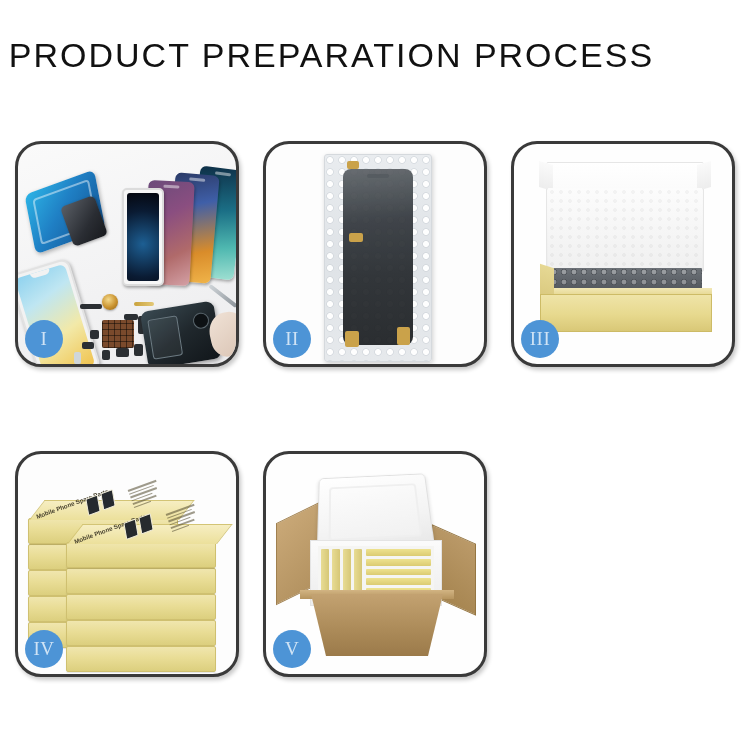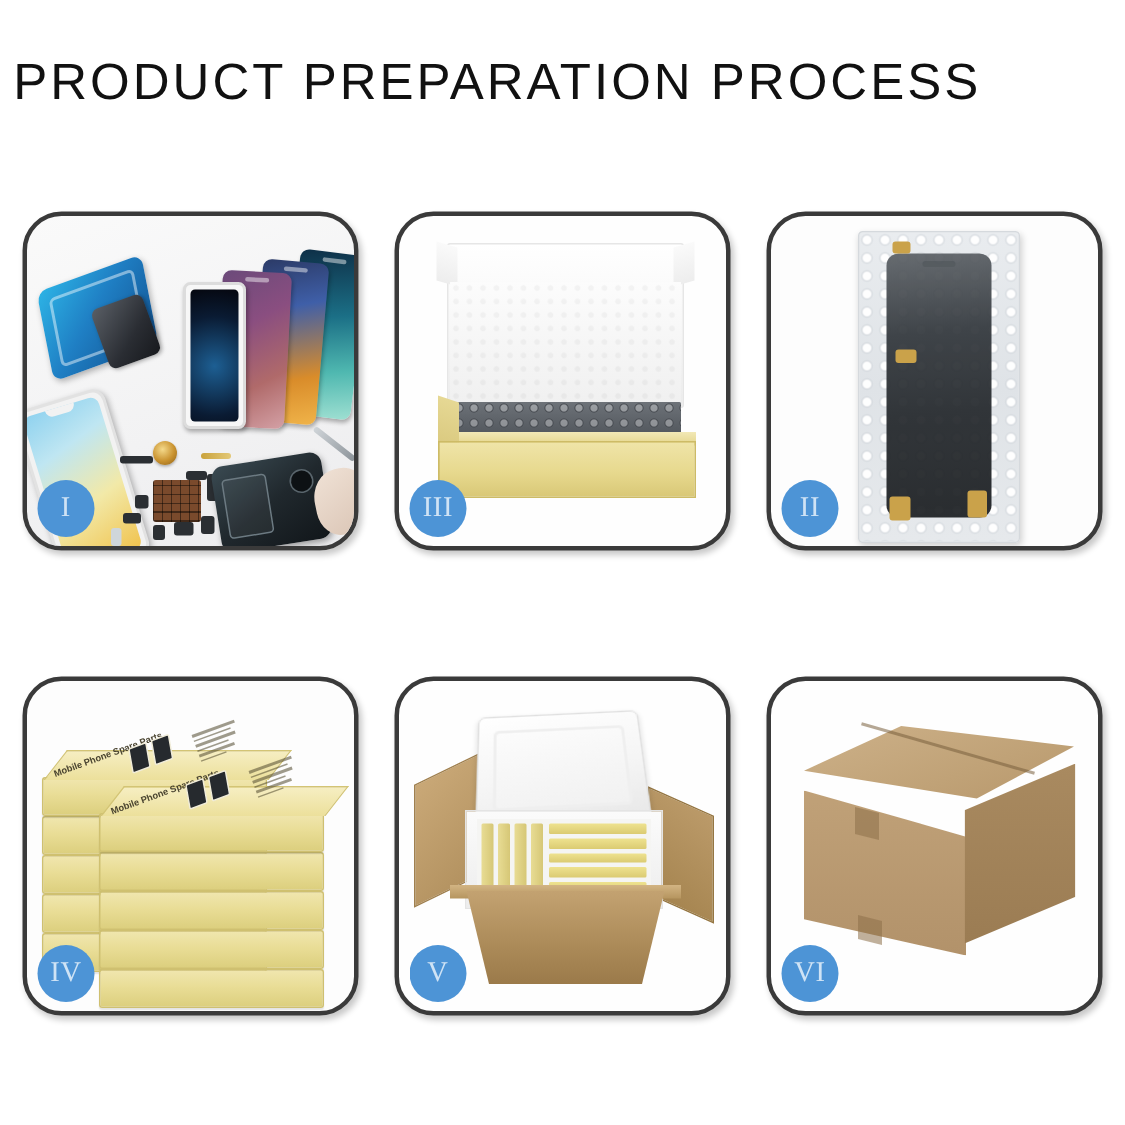--- a/index.html
+++ b/index.html
@@ -327,45 +327,45 @@
         <div class="part" style="left:56px;top:208px;width:7px;height:12px;border-radius:2px;background:#cfd6da;"></div>
         <div class="part" style="left:120px;top:172px;width:7px;height:18px;"></div>
 
         <div class="housing"></div>
         <div class="tweezer"></div>
         <div class="hand"></div>
       </div>
       <div class="badge">I</div>
     </div>
 
-    <div class="panel p3">
-      <div class="stage">
-        <div class="box3-lid"></div>
-        <div class="foamtex"></div>
-        <div class="box3-inner"></div>
-        <div class="box3-rim"></div>
-        <div class="box3-side"></div>
-        <div class="box3-front"></div>
-      </div>
-      <div class="badge">III</div>
-    </div>
-
     <div class="panel p2">
       <div class="stage">
         <div class="bubblebag">
           <div class="lcd"></div>
           <div class="bagflex" style="left:22px;top:6px;width:12px;height:8px;"></div>
           <div class="bagflex" style="left:24px;top:78px;width:14px;height:9px;"></div>
           <div class="bagflex" style="left:20px;top:176px;width:14px;height:16px;"></div>
           <div class="bagflex" style="left:72px;top:172px;width:13px;height:18px;"></div>
         </div>
       </div>
       <div class="badge">II</div>
     </div>
 
+    <div class="panel p3">
+      <div class="stage">
+        <div class="box3-lid"></div>
+        <div class="foamtex"></div>
+        <div class="box3-inner"></div>
+        <div class="box3-rim"></div>
+        <div class="box3-side"></div>
+        <div class="box3-front"></div>
+      </div>
+      <div class="badge">III</div>
+    </div>
+
     <div class="panel p4">
       <div class="stage">
         <div class="stack">
 
           <div class="sbox" style="left:2px;  top:72px;"></div>
           <div class="sbox" style="left:2px;  top:98px;"></div>
           <div class="sbox" style="left:2px;  top:124px;"></div>
           <div class="sbox" style="left:2px;  top:150px;"></div>
 
           <div class="sbox" style="left:40px; top:96px;"></div>
@@ -431,26 +431,15 @@
             <i></i>
             <i></i>
           </div>
         </div>
         <div class="v-rim"></div>
         <div class="v-front"></div>
       </div>
       <div class="badge">V</div>
     </div>
 
-    <div class="panel p6">
-      <div class="stage">
-        <div class="c-top"></div>
-        <div class="c-seam"></div>
-        <div class="c-left"></div>
-        <div class="c-right"></div>
-        <div class="tape" style="left:56px;top:86px;width:16px;height:18px;transform:skewY(14deg);"></div>
-        <div class="tape" style="left:58px;top:158px;width:16px;height:16px;transform:skewY(14deg);"></div>
-      </div>
-      <div class="badge">VI</div>
-    </div>
 
   </div>
 </div>
 
 </body></html>

